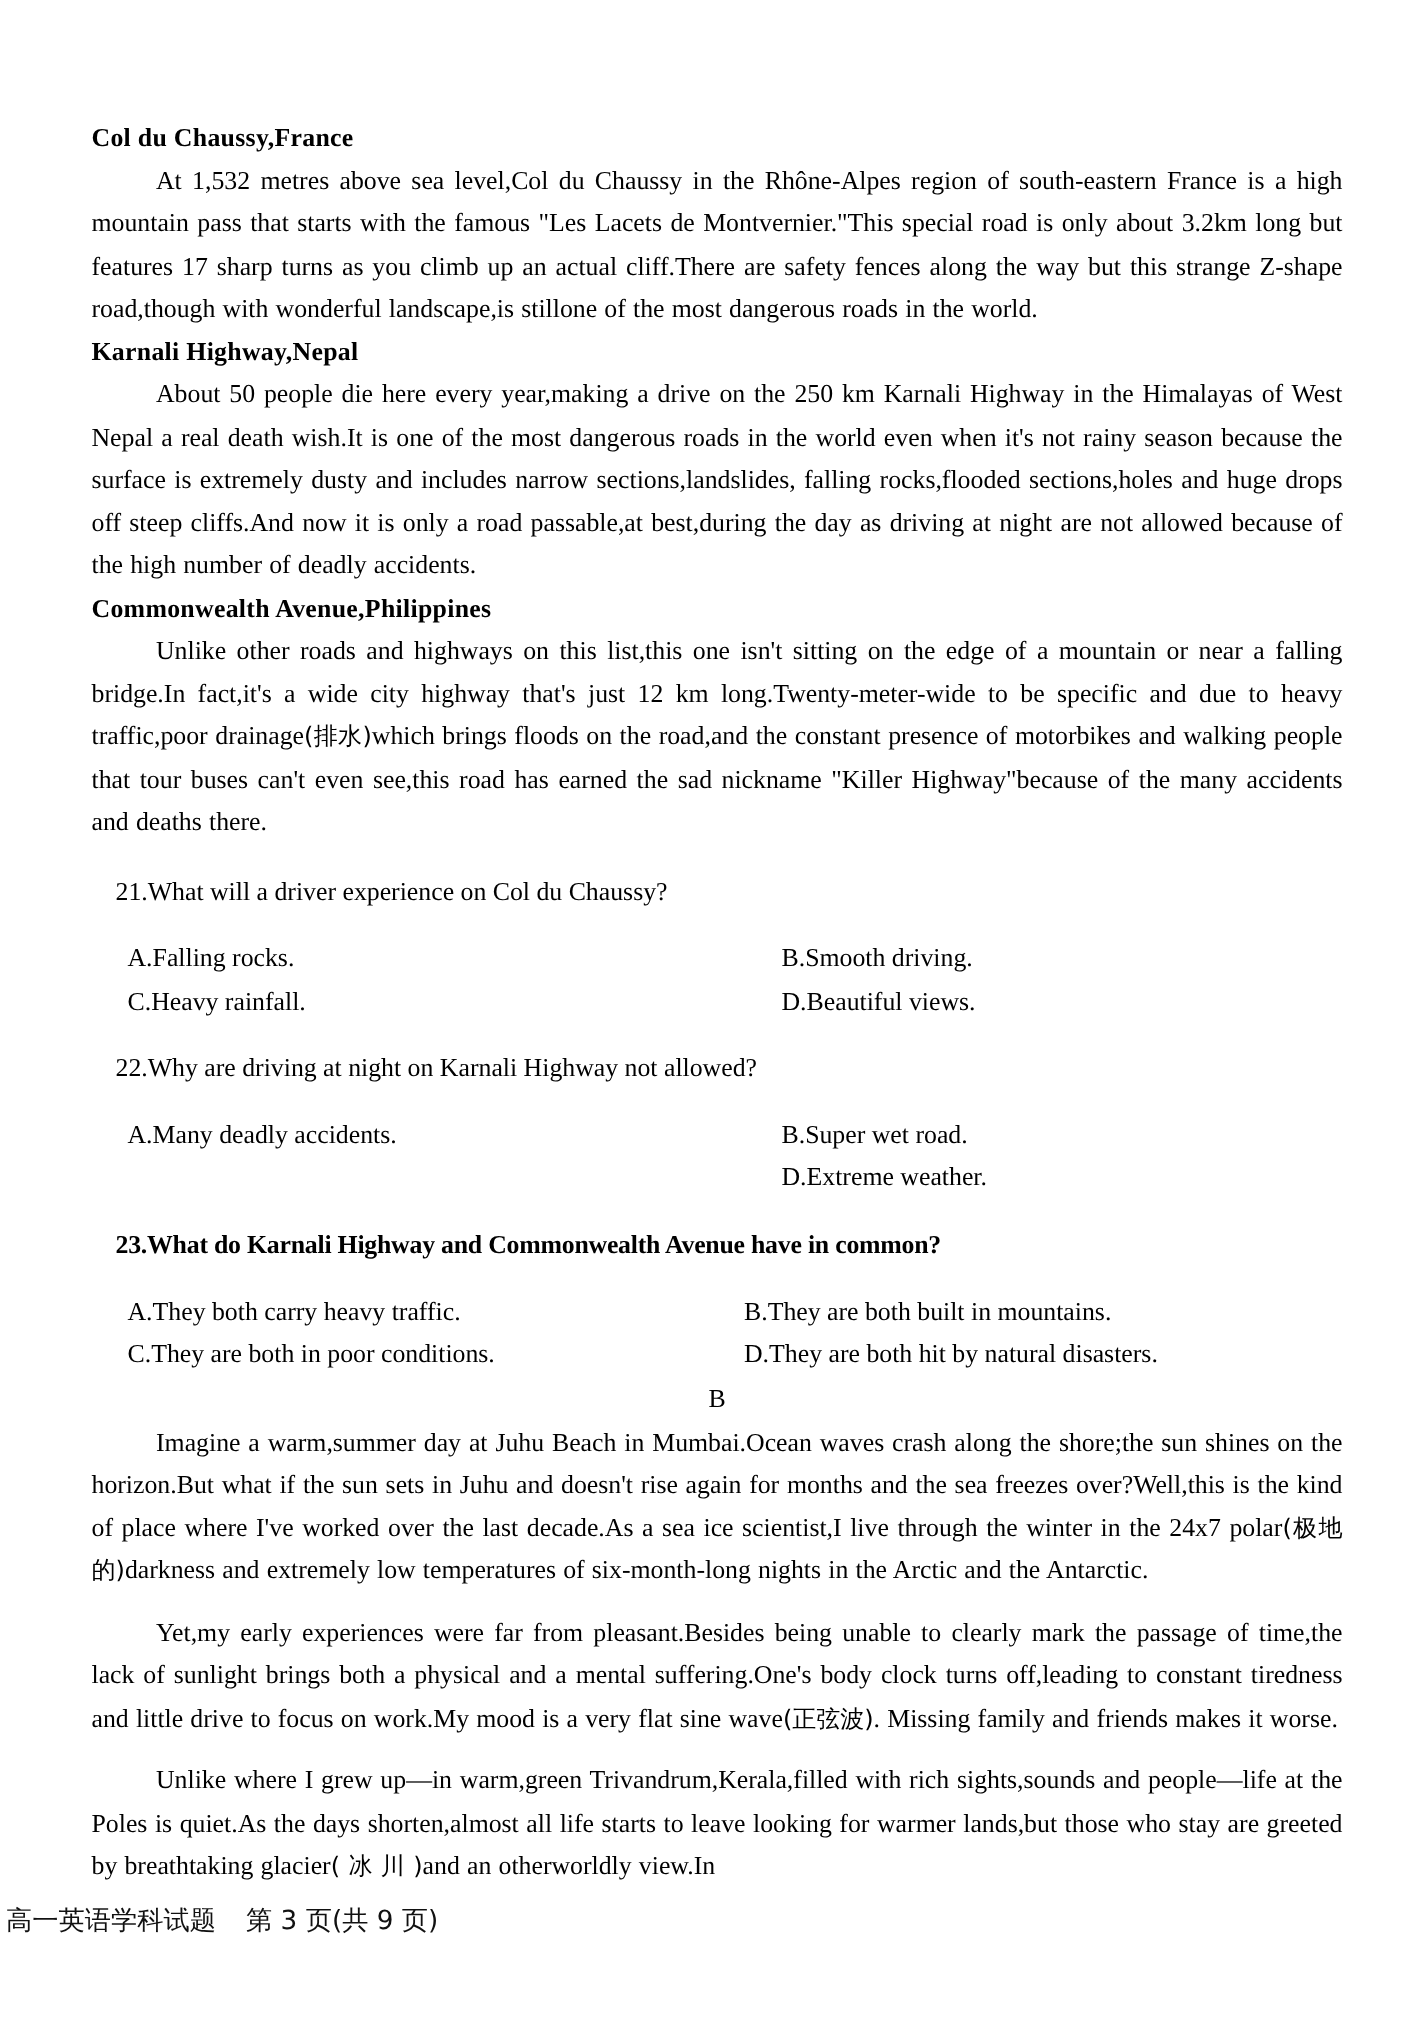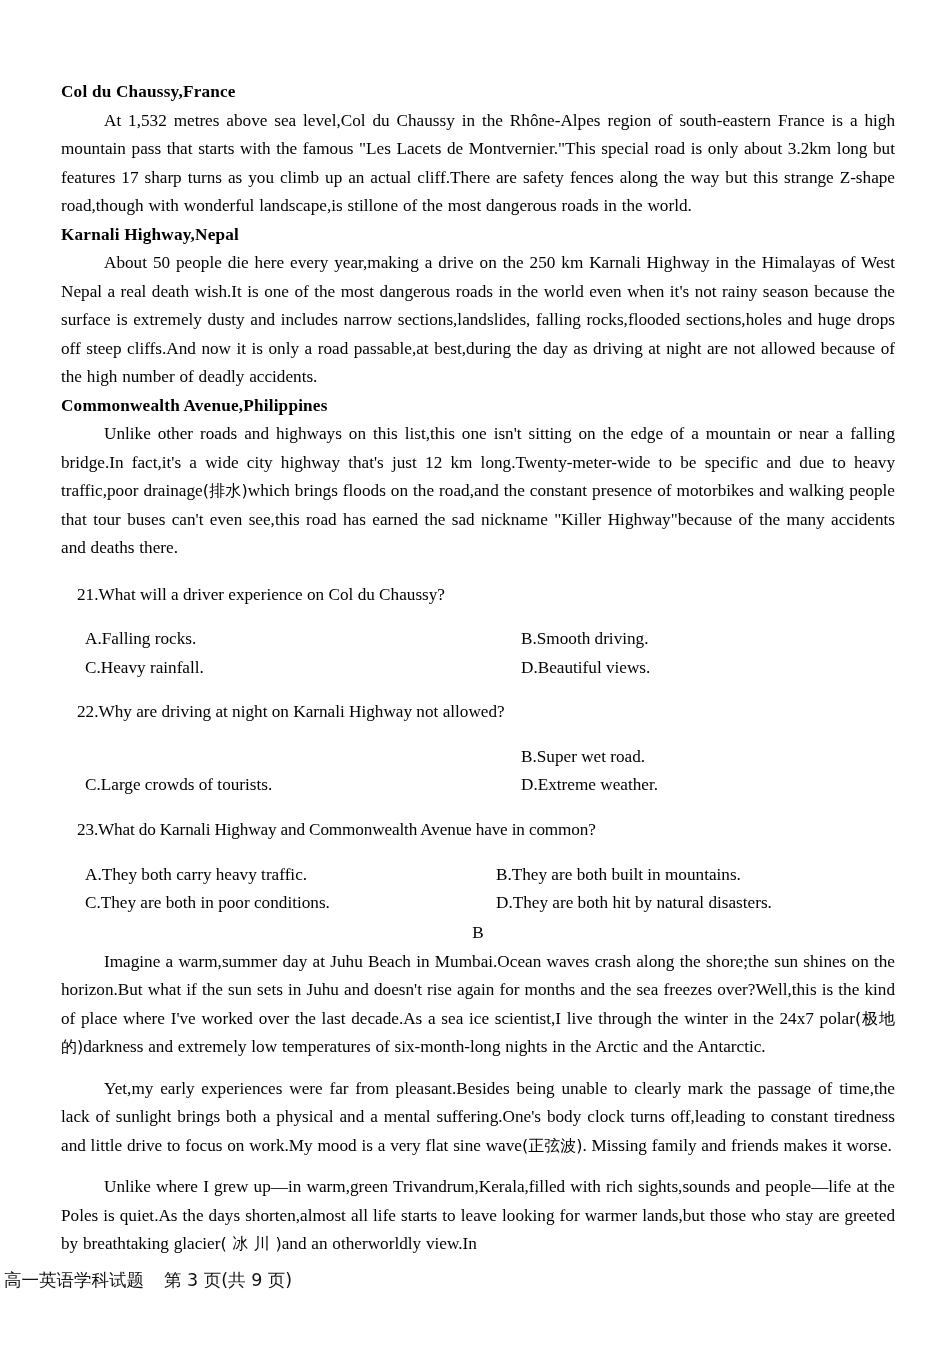--- a/index.html
+++ b/index.html
@@ -45,21 +45,21 @@
     margin: 0;
     text-indent: 43px;
     word-spacing: 0.5px;
   }
   .q {
     font-size: 17.2px;
     line-height: 28.6px;
     margin: 16px;
     white-space: nowrap;
   }
-  .q.cond { font-stretch: condensed; letter-spacing: -0.15px; }
+  .q.cond { font-stretch: condensed; letter-spacing: -0.15px; font-weight: bold; }
   .opts {
     font-size: 17.2px;
     line-height: 28.6px;
     margin: 0;
     position: relative;
     height: 28.6px;
     white-space: nowrap;
   }
   .opt-a {
     position: absolute;
@@ -118,24 +118,24 @@
       <span class="opt-a">A.Falling rocks.</span>
       <span class="opt-b c1">B.Smooth driving.</span>
     </div>
     <div class="opts">
       <span class="opt-a">C.Heavy rainfall.</span>
       <span class="opt-b c1">D.Beautiful views.</span>
     </div>
 
     <p class="q">22.Why are driving at night on Karnali Highway not allowed?</p>
     <div class="opts">
+      <span class="opt-a">A.Many deadly accidents.</span>
       <span class="opt-b c1">B.Super wet road.</span>
     </div>
     <div class="opts">
-      <span class="opt-a">C.Large crowds of tourists.</span>
       <span class="opt-b c1">D.Extreme weather.</span>
     </div>
 
     <p class="q cond">23.What do Karnali Highway and Commonwealth Avenue have in common?</p>
     <div class="opts cond">
       <span class="opt-a">A.They both carry heavy traffic.</span>
       <span class="opt-b c2">B.They are both built in mountains.</span>
     </div>
     <div class="opts cond">
       <span class="opt-a">C.They are both in poor conditions.</span>

